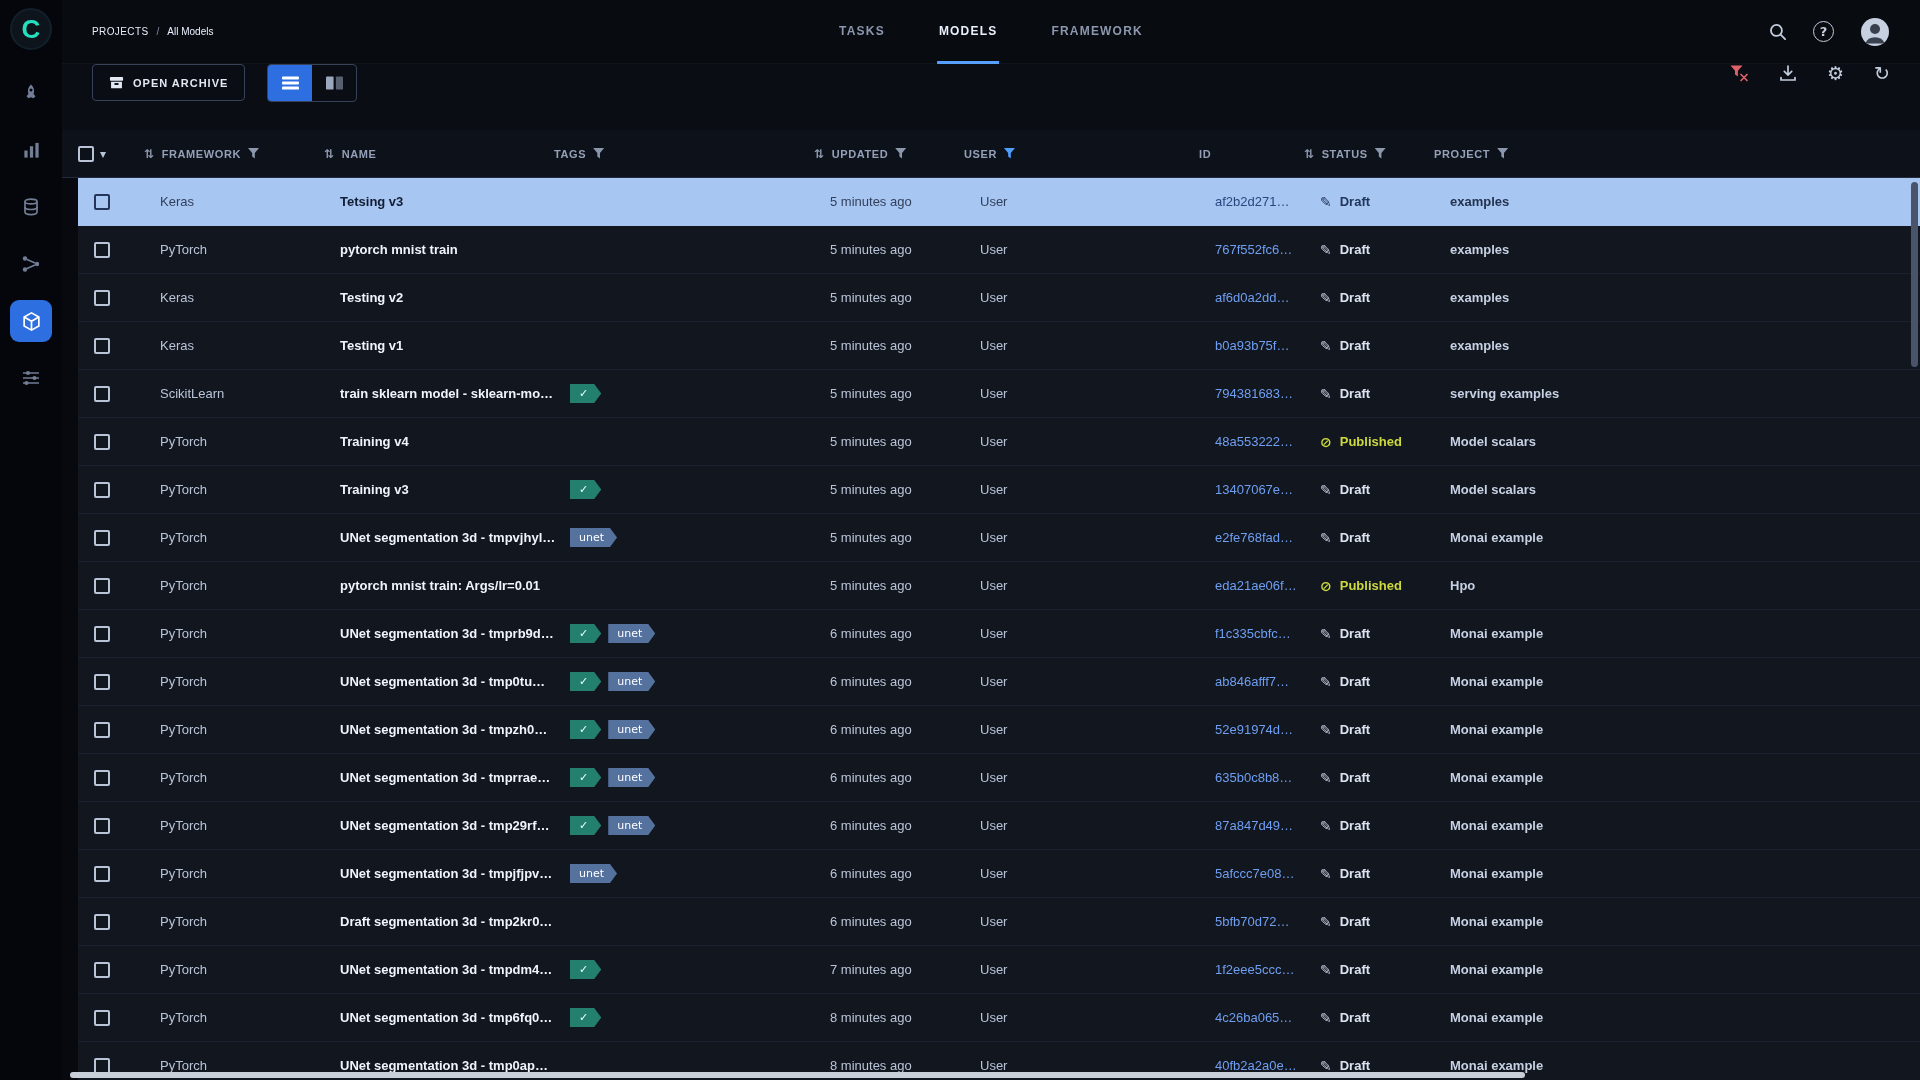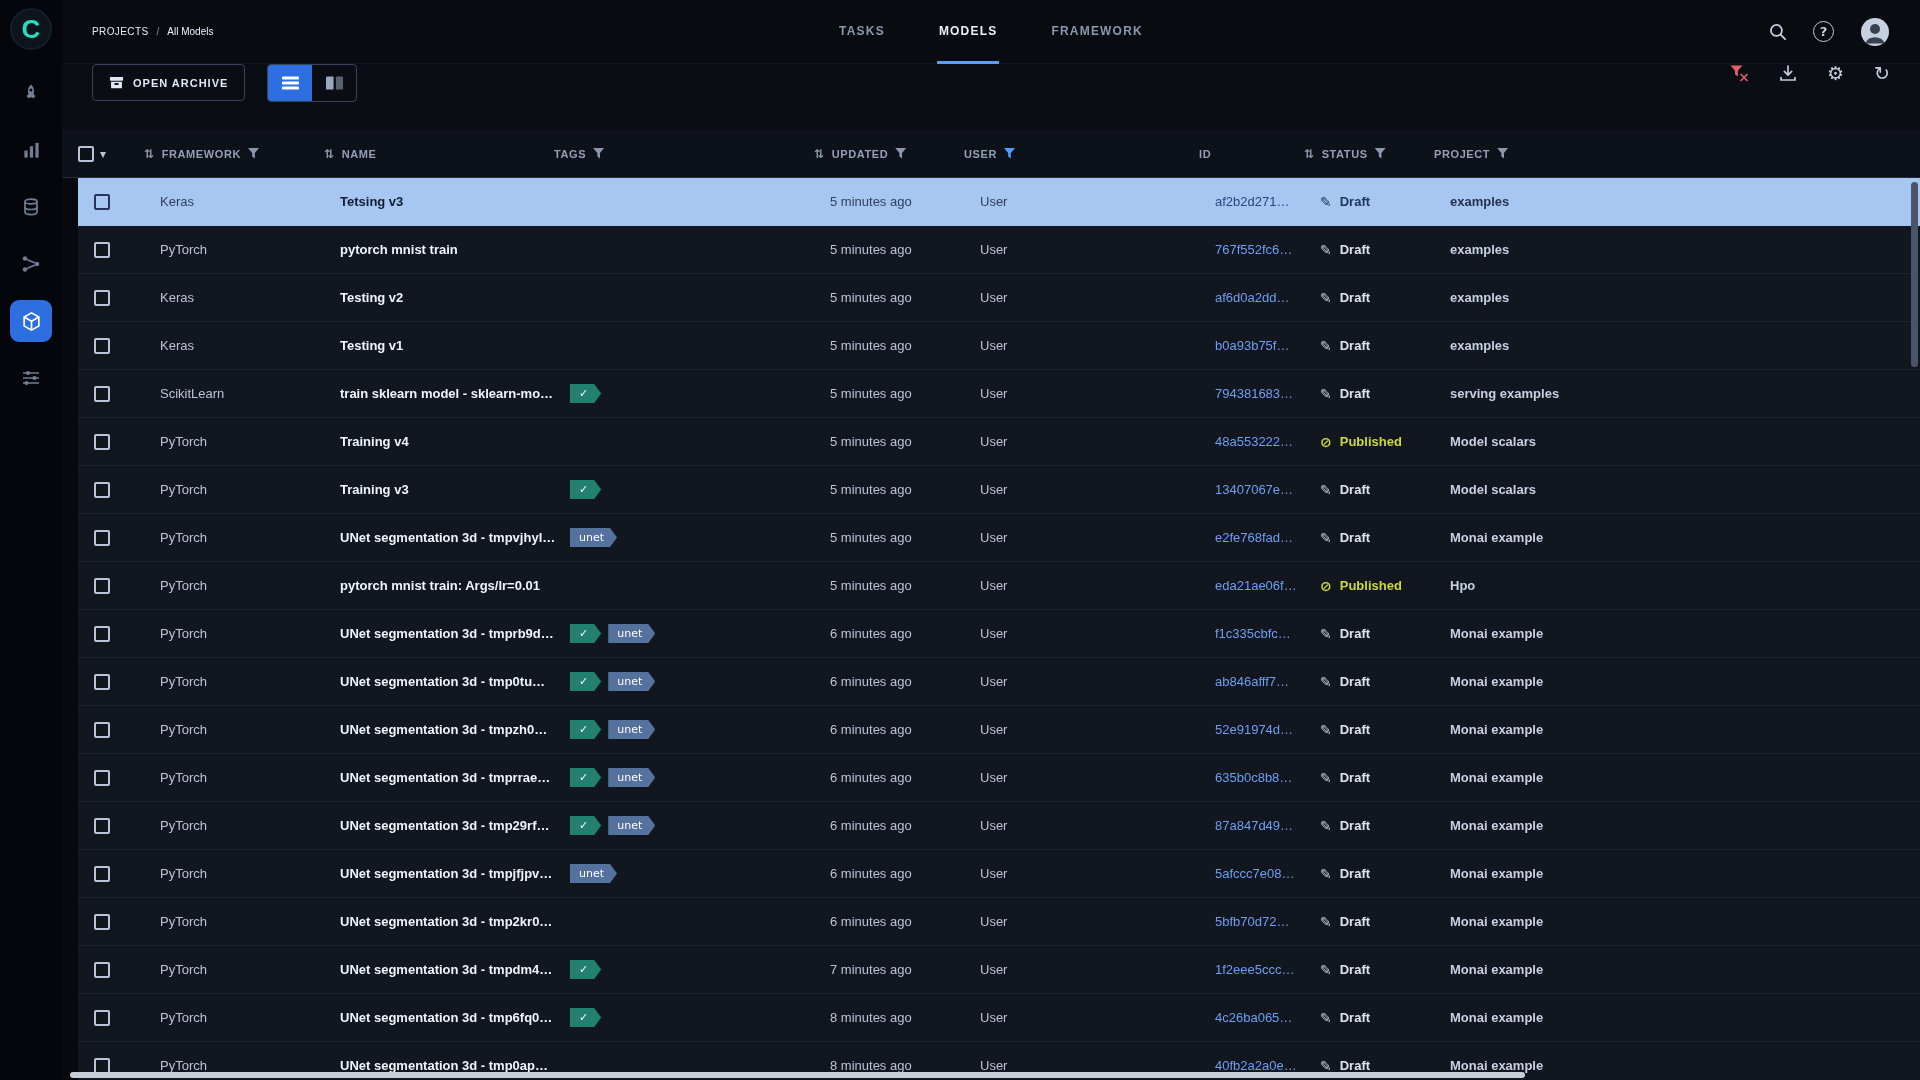--- a/index.html
+++ b/index.html
@@ -547,21 +547,21 @@
             <span class="sicon glyph">✎</span>
             <span>Draft</span>
           </div>
           <div class="cell pj">Monai example</div>
         </div>
         <div class="row grid">
           <div class="checkcell">
             <span class="checkbox"></span>
           </div>
           <div class="cell fw">PyTorch</div>
-          <div class="cell nm">UNet segmentation 3d - tmp2kr0…</div>
+          <div class="cell nm">Draft segmentation 3d - tmp2kr0…</div>
           <div class="cell tags"></div>
           <div class="cell up">6 minutes ago</div>
           <div class="cell us">User</div>
           <div class="cell id">5bfb70d72…</div>
           <div class="cell status draft">
             <span class="sicon glyph">✎</span>
             <span>Draft</span>
           </div>
           <div class="cell pj">Monai example</div>
         </div>

